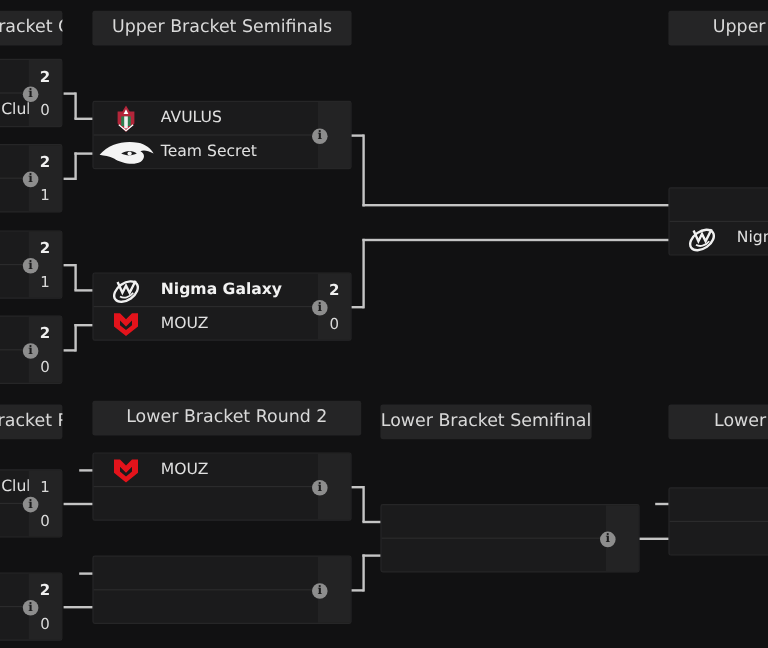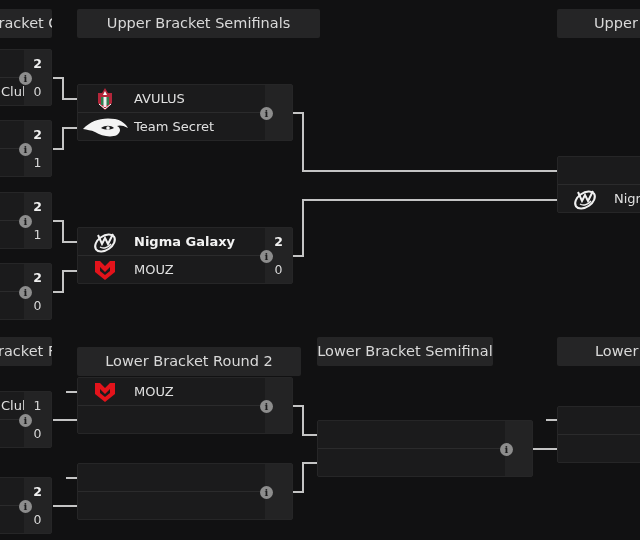--- a/index.html
+++ b/index.html
@@ -44,24 +44,24 @@
     background: #8d8d8d; color: #1b1b1c; font-family: "DejaVu Serif", serif;
     font-weight: bold; font-size: 10px; line-height: 13px; text-align: center;
   }
 
   .ln { position: absolute; background: #c4c4c4; }
 </style>
 </head>
 <body>
 
 <div class="hdr" style="left:-60px; top:9px; width:112px; text-align:right; padding-right:8px;">Upper Bracket Quarterfin...</div>
-<div class="hdr" style="left:77px; top:9px; width:243px;">Upper Bracket Semifinals</div>
+<div class="hdr" style="left:77px; top:9px; width:216px;">Upper Bracket Semifinals</div>
 <div class="hdr" style="left:557px; top:9px; width:216px; text-align:left; padding-left:37px;">Upper Bracket Final</div>
 <div class="hdr" style="left:-60px; top:337px; width:112px; text-align:right; padding-right:8px;">Lower Bracket Round 1</div>
-<div class="hdr" style="left:77px; top:347px; width:224px;">Lower Bracket Round 2</div>
+<div class="hdr" style="left:77px; top:334px; width:224px;">Lower Bracket Round 2</div>
 <div class="hdr" style="left:317px; top:337px; width:176px;">Lower Bracket Semifinal</div>
 <div class="hdr" style="left:557px; top:337px; width:216px; text-align:left; padding-left:38px;">Lower Bracket Final</div>
 
 <div class="match" style="left:-164px; top:49px;">
   <div class="row top"></div>
   <div class="row bot">
       <span class="name" style="left:164px;">Club</span>
     </div>
   <div class="score-col"></div>
   <span class="score win" style="top:0;">2</span>

